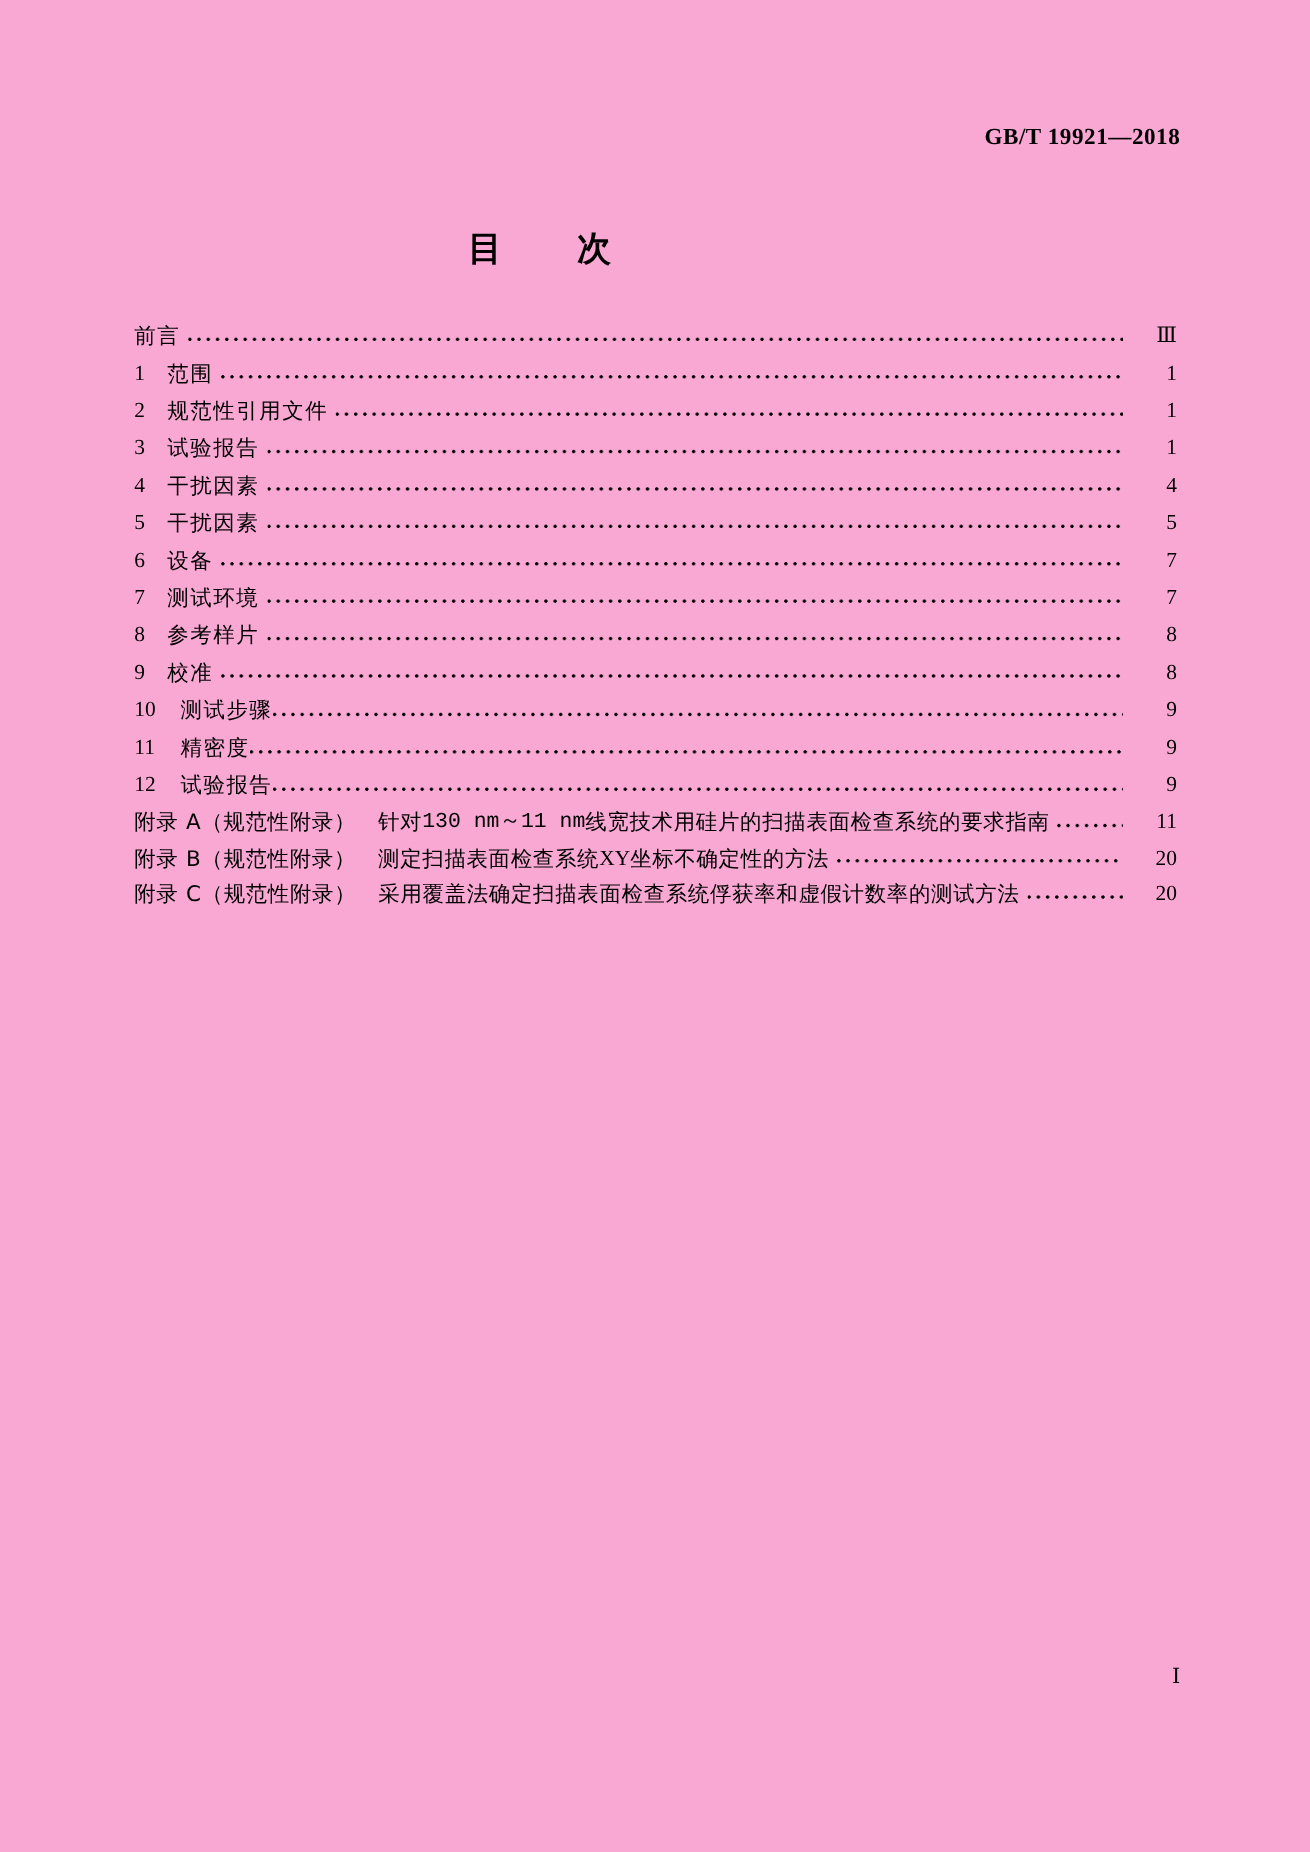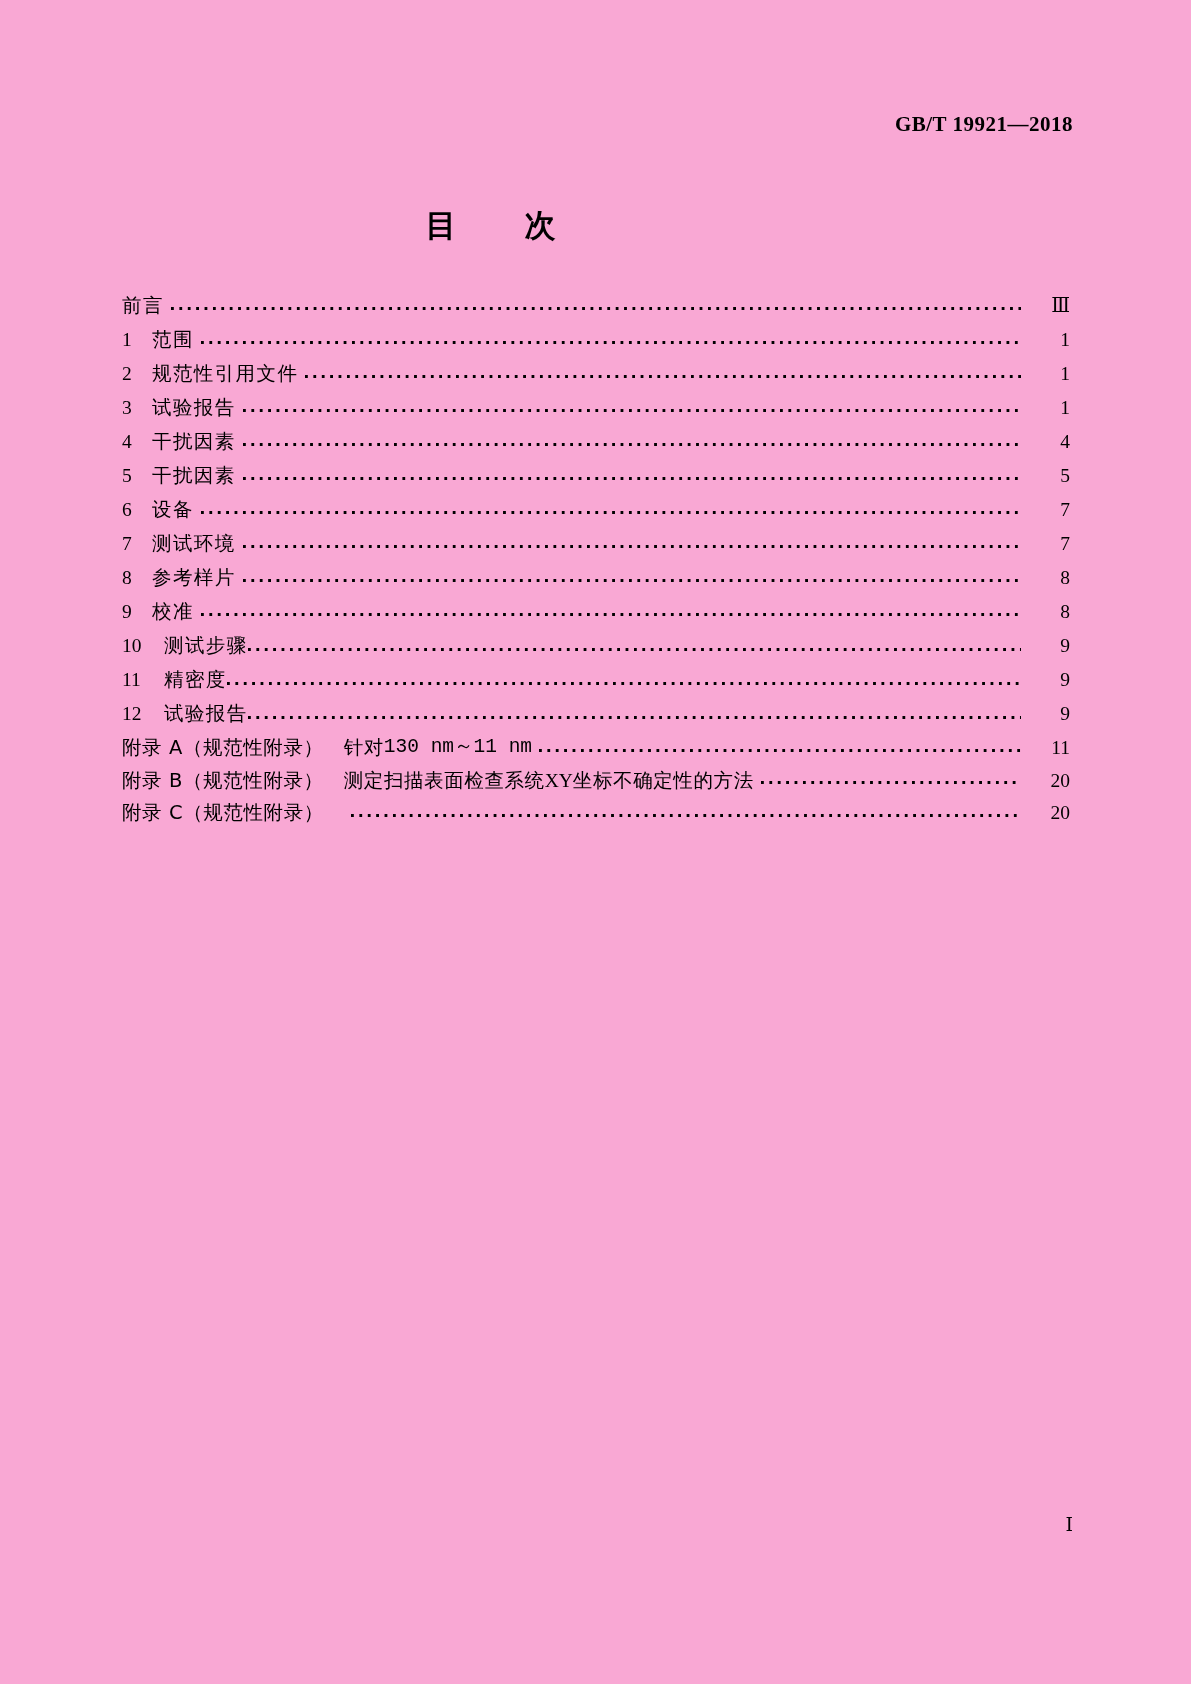--- a/index.html
+++ b/index.html
@@ -239,39 +239,41 @@
       <span class="toc-label">试验报告</span>
       <span class="toc-dots tight"></span>
       <span class="toc-page">9</span>
     </div>
 
     <div class="toc-row appendix">
       <span class="toc-label">附录 A（规范性附录）</span>
       <span class="toc-gap" style="width:20px"></span>
       <span class="toc-label">针对 </span>
       <span class="latin">130 nm～11 nm</span>
+      <span class="toc-label"> 线宽技术用硅片的扫描表面检查系统的要求指南</span>
       <span class="toc-gap"></span>
       <span class="toc-dots"></span>
       <span class="toc-page">11</span>
     </div>
 
     <div class="toc-row appendix">
       <span class="toc-label">附录 B（规范性附录）</span>
       <span class="toc-gap" style="width:20px"></span>
       <span class="toc-label">测定扫描表面检查系统 </span>
       <span class="ital">XY</span>
       <span class="toc-label"> 坐标不确定性的方法</span>
       <span class="toc-gap"></span>
       <span class="toc-dots"></span>
       <span class="toc-page">20</span>
     </div>
 
     <div class="toc-row appendix">
       <span class="toc-label">附录 C（规范性附录）</span>
       <span class="toc-gap" style="width:20px"></span>
+      <span class="toc-label">采用覆盖法确定扫描表面检查系统俘获率和虚假计数率的测试方法</span>
       <span class="toc-gap"></span>
       <span class="toc-dots"></span>
       <span class="toc-page">20</span>
     </div>
 
   </div>
 
   <div id="page-number">Ⅰ</div>
 
 </div>

